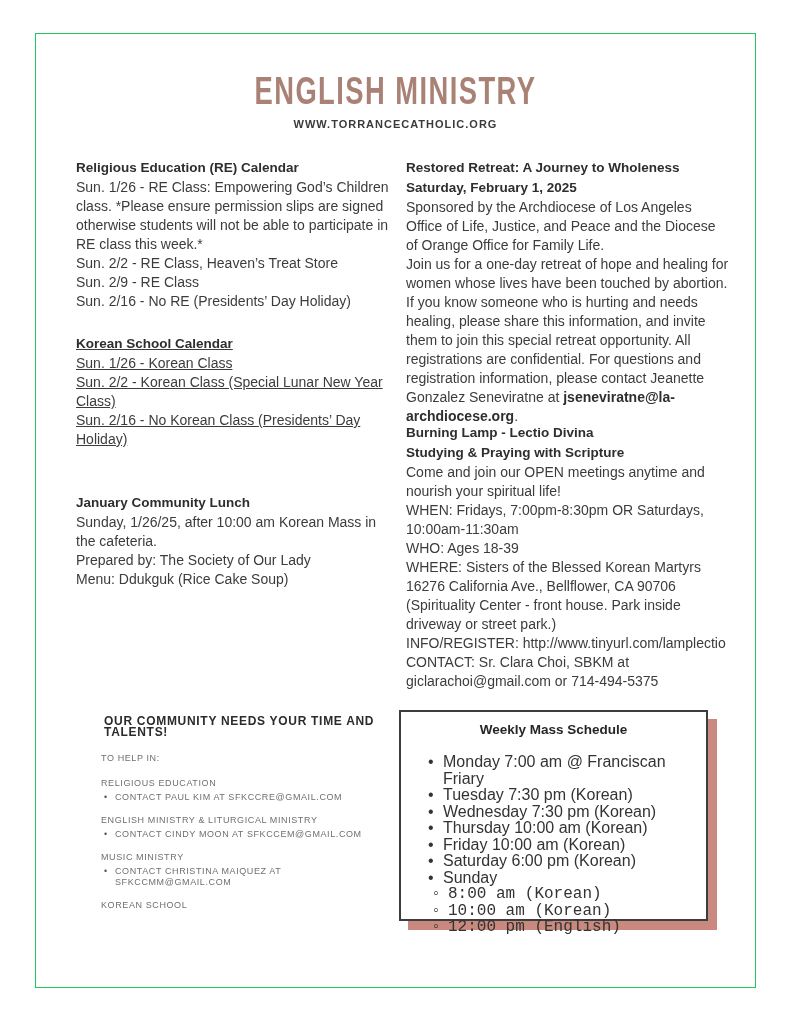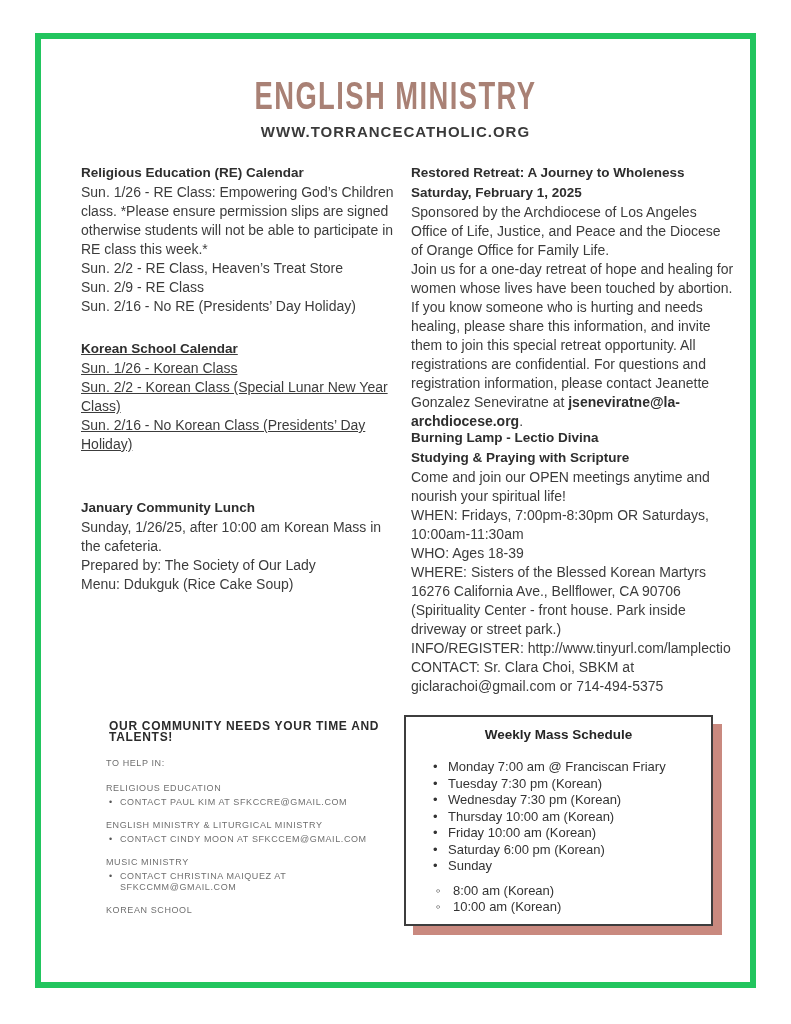--- a/index.html
+++ b/index.html
@@ -1,26 +1,26 @@
 <!DOCTYPE html>
 <html><head>
 <meta charset="utf-8">
 <style>
   * { margin:0; padding:0; box-sizing:border-box; }
   html,body { width:791px; height:1024px; background:#ffffff;
     font-family:"Liberation Sans", sans-serif; color:#3c3c3c; }
   .page { position:absolute; left:35px; top:33px; width:721px; height:955px;
-    background:#fff; border:6px solid #22c55e; }
+    background:#fff; border:1px solid #22c55e; }
 
   
   .title { position:absolute; top:36px; left:0; width:100%; text-align:center;
     font-size:38px; font-weight:bold; letter-spacing:2px; color:#a98175;
     white-space:nowrap; transform:scaleX(0.72); }
   .site-url { position:absolute; top:84px; left:0; width:100%; text-align:center;
-    font-size:15px; font-weight:bold; letter-spacing:1px; color:#3a3a3a; }
+    font-size:11px; font-weight:bold; letter-spacing:1px; color:#3a3a3a; }
 
   
   .sec { position:absolute; font-size:13.5px; line-height:19px; color:#3c3c3c; }
   .sec h2 { font-size:13.5px; line-height:19px; font-weight:bold; color:#2e2e2e; margin:0 0 1px 0; }
   .sec .line, .sec p { font-size:14px; line-height:19px; }
   .sec strong { color:#2e2e2e; }
 
   
   .vol { position:absolute; left:65px; top:682px; width:290px;
     font-size:9px; line-height:11px; letter-spacing:0.6px; color:#6f6f6f; }
@@ -31,25 +31,25 @@
   .vol .grp-title { margin-bottom:3px; }
   .vol ul { list-style:none; }
   .vol li { position:relative; padding-left:14px; margin-top:2px; }
   .vol li::before { content:"\2022"; position:absolute; left:3px; top:0; color:#555; }
 
   
   .mass-box { position:absolute; left:363px; top:676px; width:309px; height:211px;
     background:#fff; border:2px solid #3d3d3d; box-shadow:9px 9px 0 0 #c9897f; }
   .mass-box h2 { text-align:center; font-size:13.5px; font-weight:bold;
     color:#262626; margin-top:10px; }
-  .mass-box ul { list-style:none; margin:17px 0 0 27px; font-size:13px;
+  .mass-box ul { list-style:none; margin:17px 0 0 27px; font-size:16px;
     line-height:16.5px; color:#333; }
   .mass-box li { position:relative; padding-left:15px; }
   .mass-box li::before { content:"\2022"; position:absolute; left:0; top:0; }
-  .mass-box ul.sub { margin:8px 0 0 30px; }
+  .mass-box ul.sub { margin:0 0 0 30px;font-family:Liberation Mono, monospace; }
   .mass-box ul.sub li { padding-left:17px; }
   .mass-box ul.sub li::before { content:"\25E6"; left:0; }
 </style>
 </head>
 <body>
 
 <div class="page">
 
   <div class="title">ENGLISH MINISTRY</div>
   <div class="site-url">WWW.TORRANCECATHOLIC.ORG</div>
@@ -130,16 +130,17 @@
       <li>Tuesday 7:30 pm (Korean)</li>
       <li>Wednesday 7:30 pm (Korean)</li>
       <li>Thursday 10:00 am (Korean)</li>
       <li>Friday 10:00 am (Korean)</li>
       <li>Saturday 6:00 pm (Korean)</li>
       <li>Sunday</li>
     </ul>
     <ul class="sub">
       <li>8:00 am (Korean)</li>
       <li>10:00 am (Korean)</li>
+      <li>12:00 pm (English)</li>
     </ul>
   </aside>
 
 </div>
 
 </body></html>

